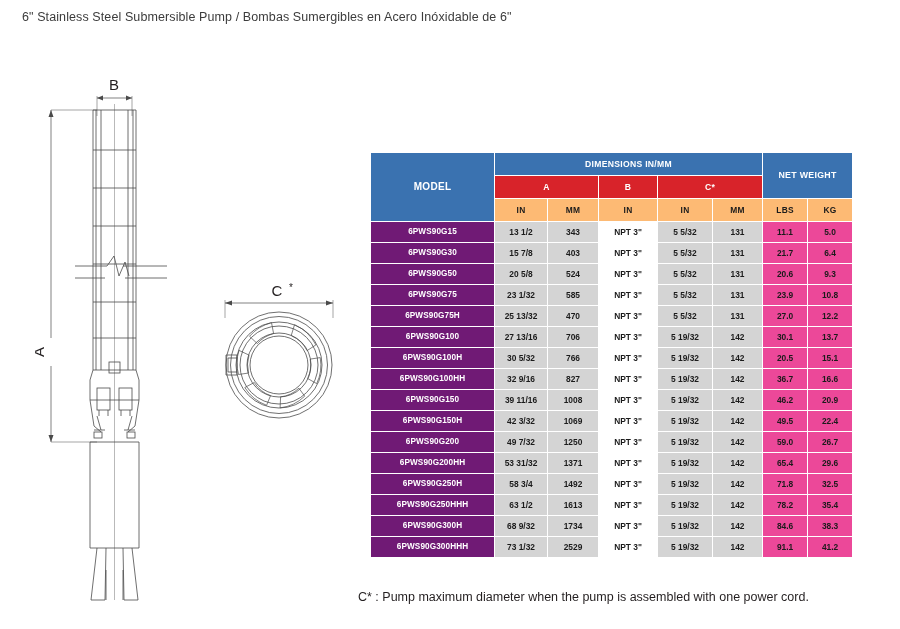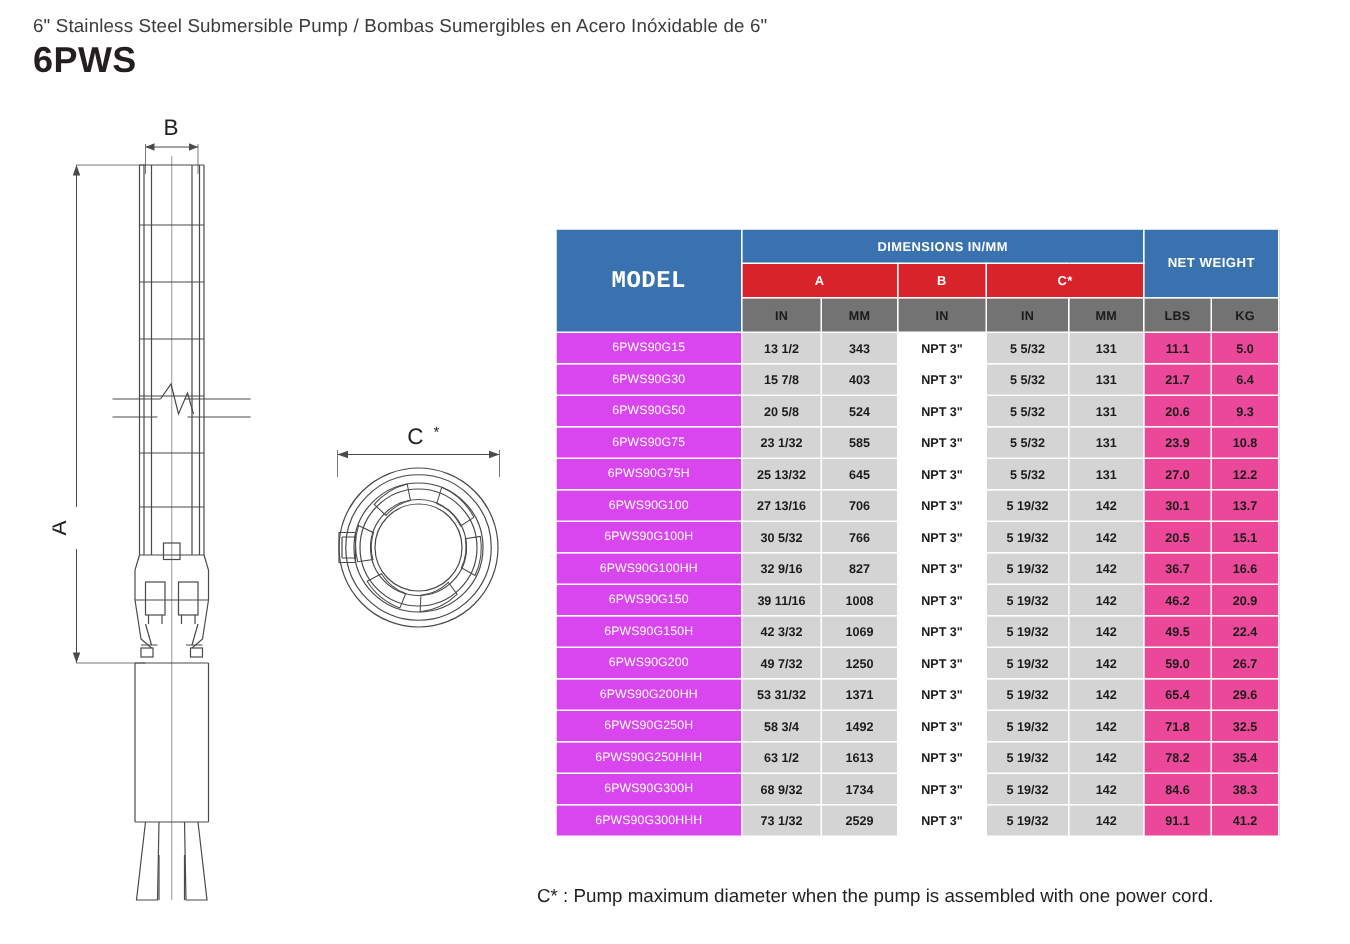--- a/index.html
+++ b/index.html
@@ -37,43 +37,42 @@
   }
   table#spec-table th, table#spec-table td{
     border:1px solid #ffffff;
     text-align:center;
     vertical-align:middle;
     padding:0;
     line-height:1;
   }
   .h-blue{background:#3a72b0;color:#ffffff;font-weight:bold;letter-spacing:0.3px;}
   .h-red{background:#d8232a;color:#ffffff;font-weight:bold;letter-spacing:0.3px;}
-  .h-cyan{background:#737373;color:#1b1b1b;font-weight:bold;letter-spacing:0.2px;}
-  .row-model{background:#d946ef;color:#ffffff;font-weight:normal;font-size:8.2px;letter-spacing:0.1px;}
+  .h-cyan{background:#fdba74;color:#1b1b1b;font-weight:bold;letter-spacing:0.2px;}
+  .row-model{background:#701a75;color:#ffffff;font-weight:bold;font-size:8.2px;letter-spacing:0.1px;}
   .c-gray{background:#d4d4d4;color:#1b1b1b;font-weight:bold;}
   .c-white{background:#ffffff;color:#1b1b1b;font-weight:bold;}
   .c-paleblue{background:#ec4899;color:#1b1b1b;font-weight:bold;}
   tr.data-row td{height:20px;}
   th.hdr-dims{height:22px;font-size:8.6px;margin-top:24px;}
-  th.hdr-model{height:47px;font-size:16px;font-family:Liberation Mono, monospace;}
+  th.hdr-model{height:47px;font-size:10px;}
   th.hdr-net{height:25px;font-size:8.8px;}
   th.hdr-sub{height:22px;font-size:8.6px;}
   th.hdr-unit{height:22px;font-size:8.4px;}
 
   #footnote{
     position:absolute;left:358px;top:590px;
     font-size:12.5px;color:#231f20;white-space:nowrap;
   }
 </style>
 </head>
 <body>
 
 <div id="title-block">
   <div id="subtitle">6" Stainless Steel Submersible Pump / Bombas Sumergibles en Acero Inóxidable de 6"</div>
-  <div id="model-title">6PWS</div>
 </div>
 
 <div id="drawing-area">
 
   <svg id="side-view" width="180" height="540" viewBox="0 0 180 540">
     <g stroke="#4a4a4a" stroke-width="0.8" fill="none" shape-rendering="geometricPrecision">
 
       <text class="dim-label" x="79" y="20" text-anchor="middle" stroke="none" fill="#231f20">B</text>
       <line x1="62" y1="26" x2="62" y2="46" stroke="#6a6a6a" stroke-width="0.6"></line>
       <line x1="97" y1="26" x2="97" y2="46" stroke="#6a6a6a" stroke-width="0.6"></line>
@@ -263,21 +262,21 @@
           <td class="c-gray">585</td>
           <td class="c-white">NPT 3"</td>
           <td class="c-gray">5 5/32</td>
           <td class="c-gray">131</td>
           <td class="c-paleblue">23.9</td>
           <td class="c-paleblue">10.8</td>
         </tr>
         <tr class="data-row">
           <td class="row-model">6PWS90G75H</td>
           <td class="c-gray">25 13/32</td>
-          <td class="c-gray">645</td>
+          <td class="c-gray">470</td>
           <td class="c-white">NPT 3"</td>
           <td class="c-gray">5 5/32</td>
           <td class="c-gray">131</td>
           <td class="c-paleblue">27.0</td>
           <td class="c-paleblue">12.2</td>
         </tr>
         <tr class="data-row">
           <td class="row-model">6PWS90G100</td>
           <td class="c-gray">27 13/16</td>
           <td class="c-gray">706</td>

